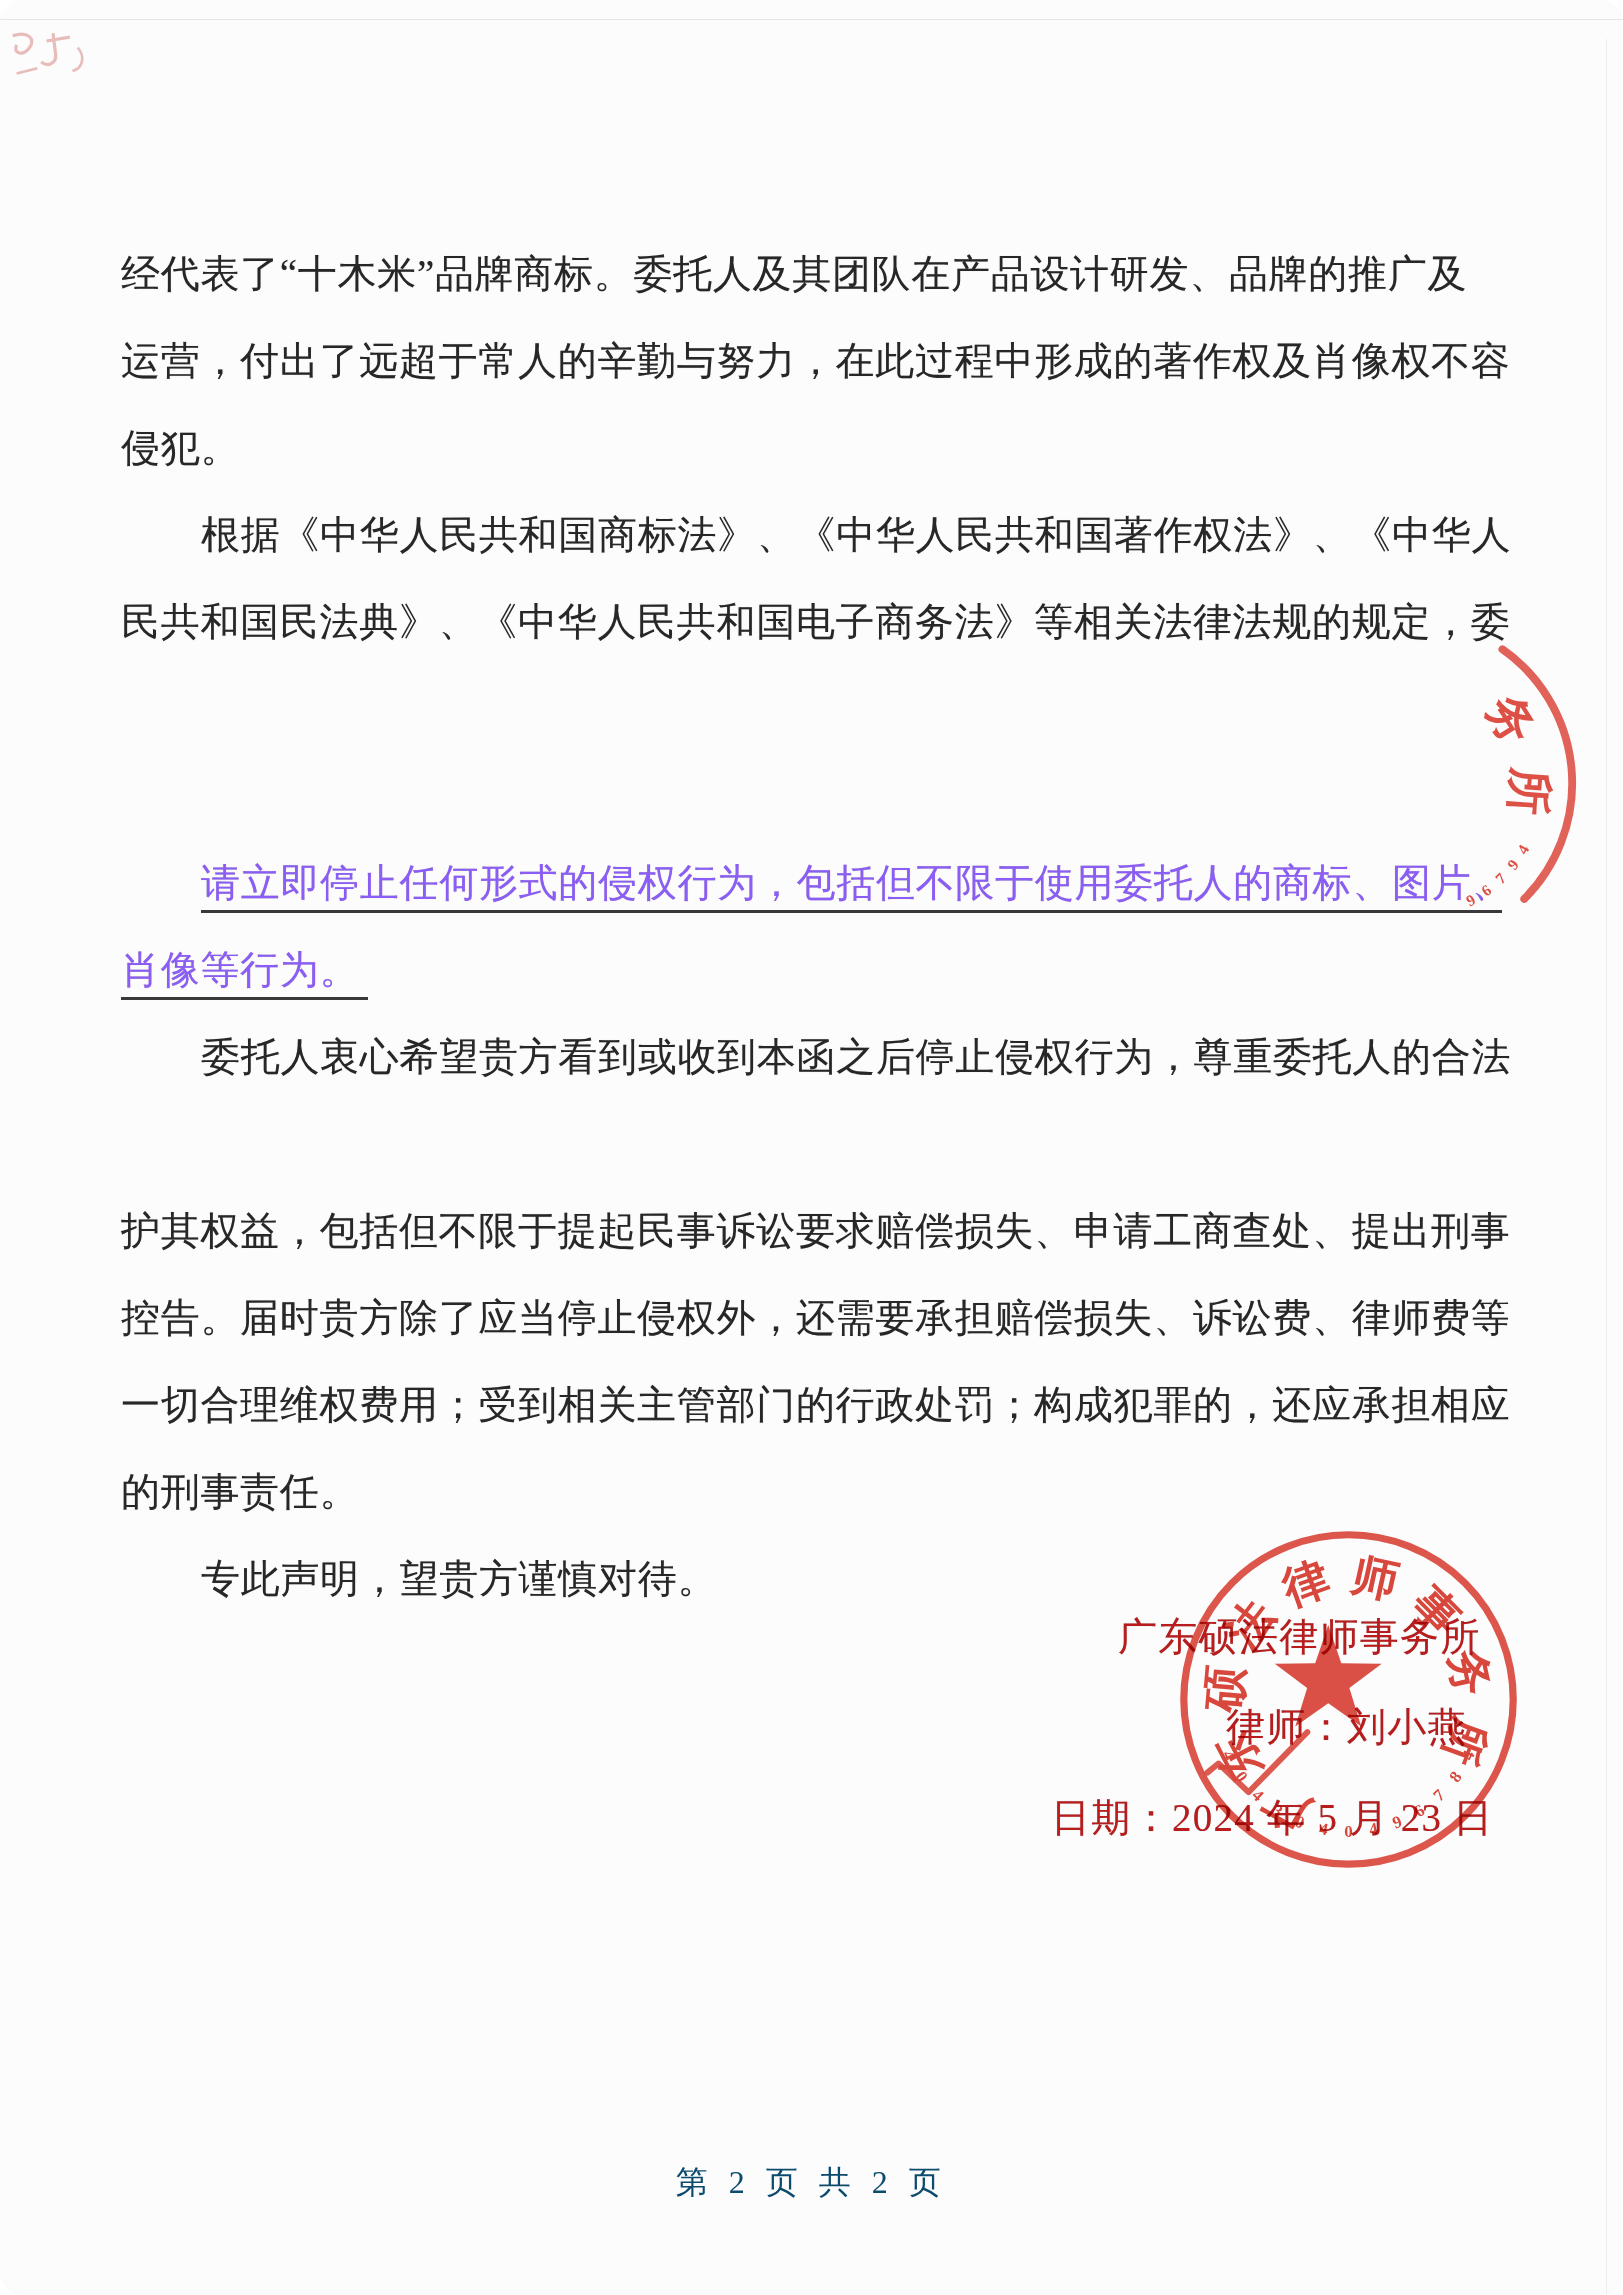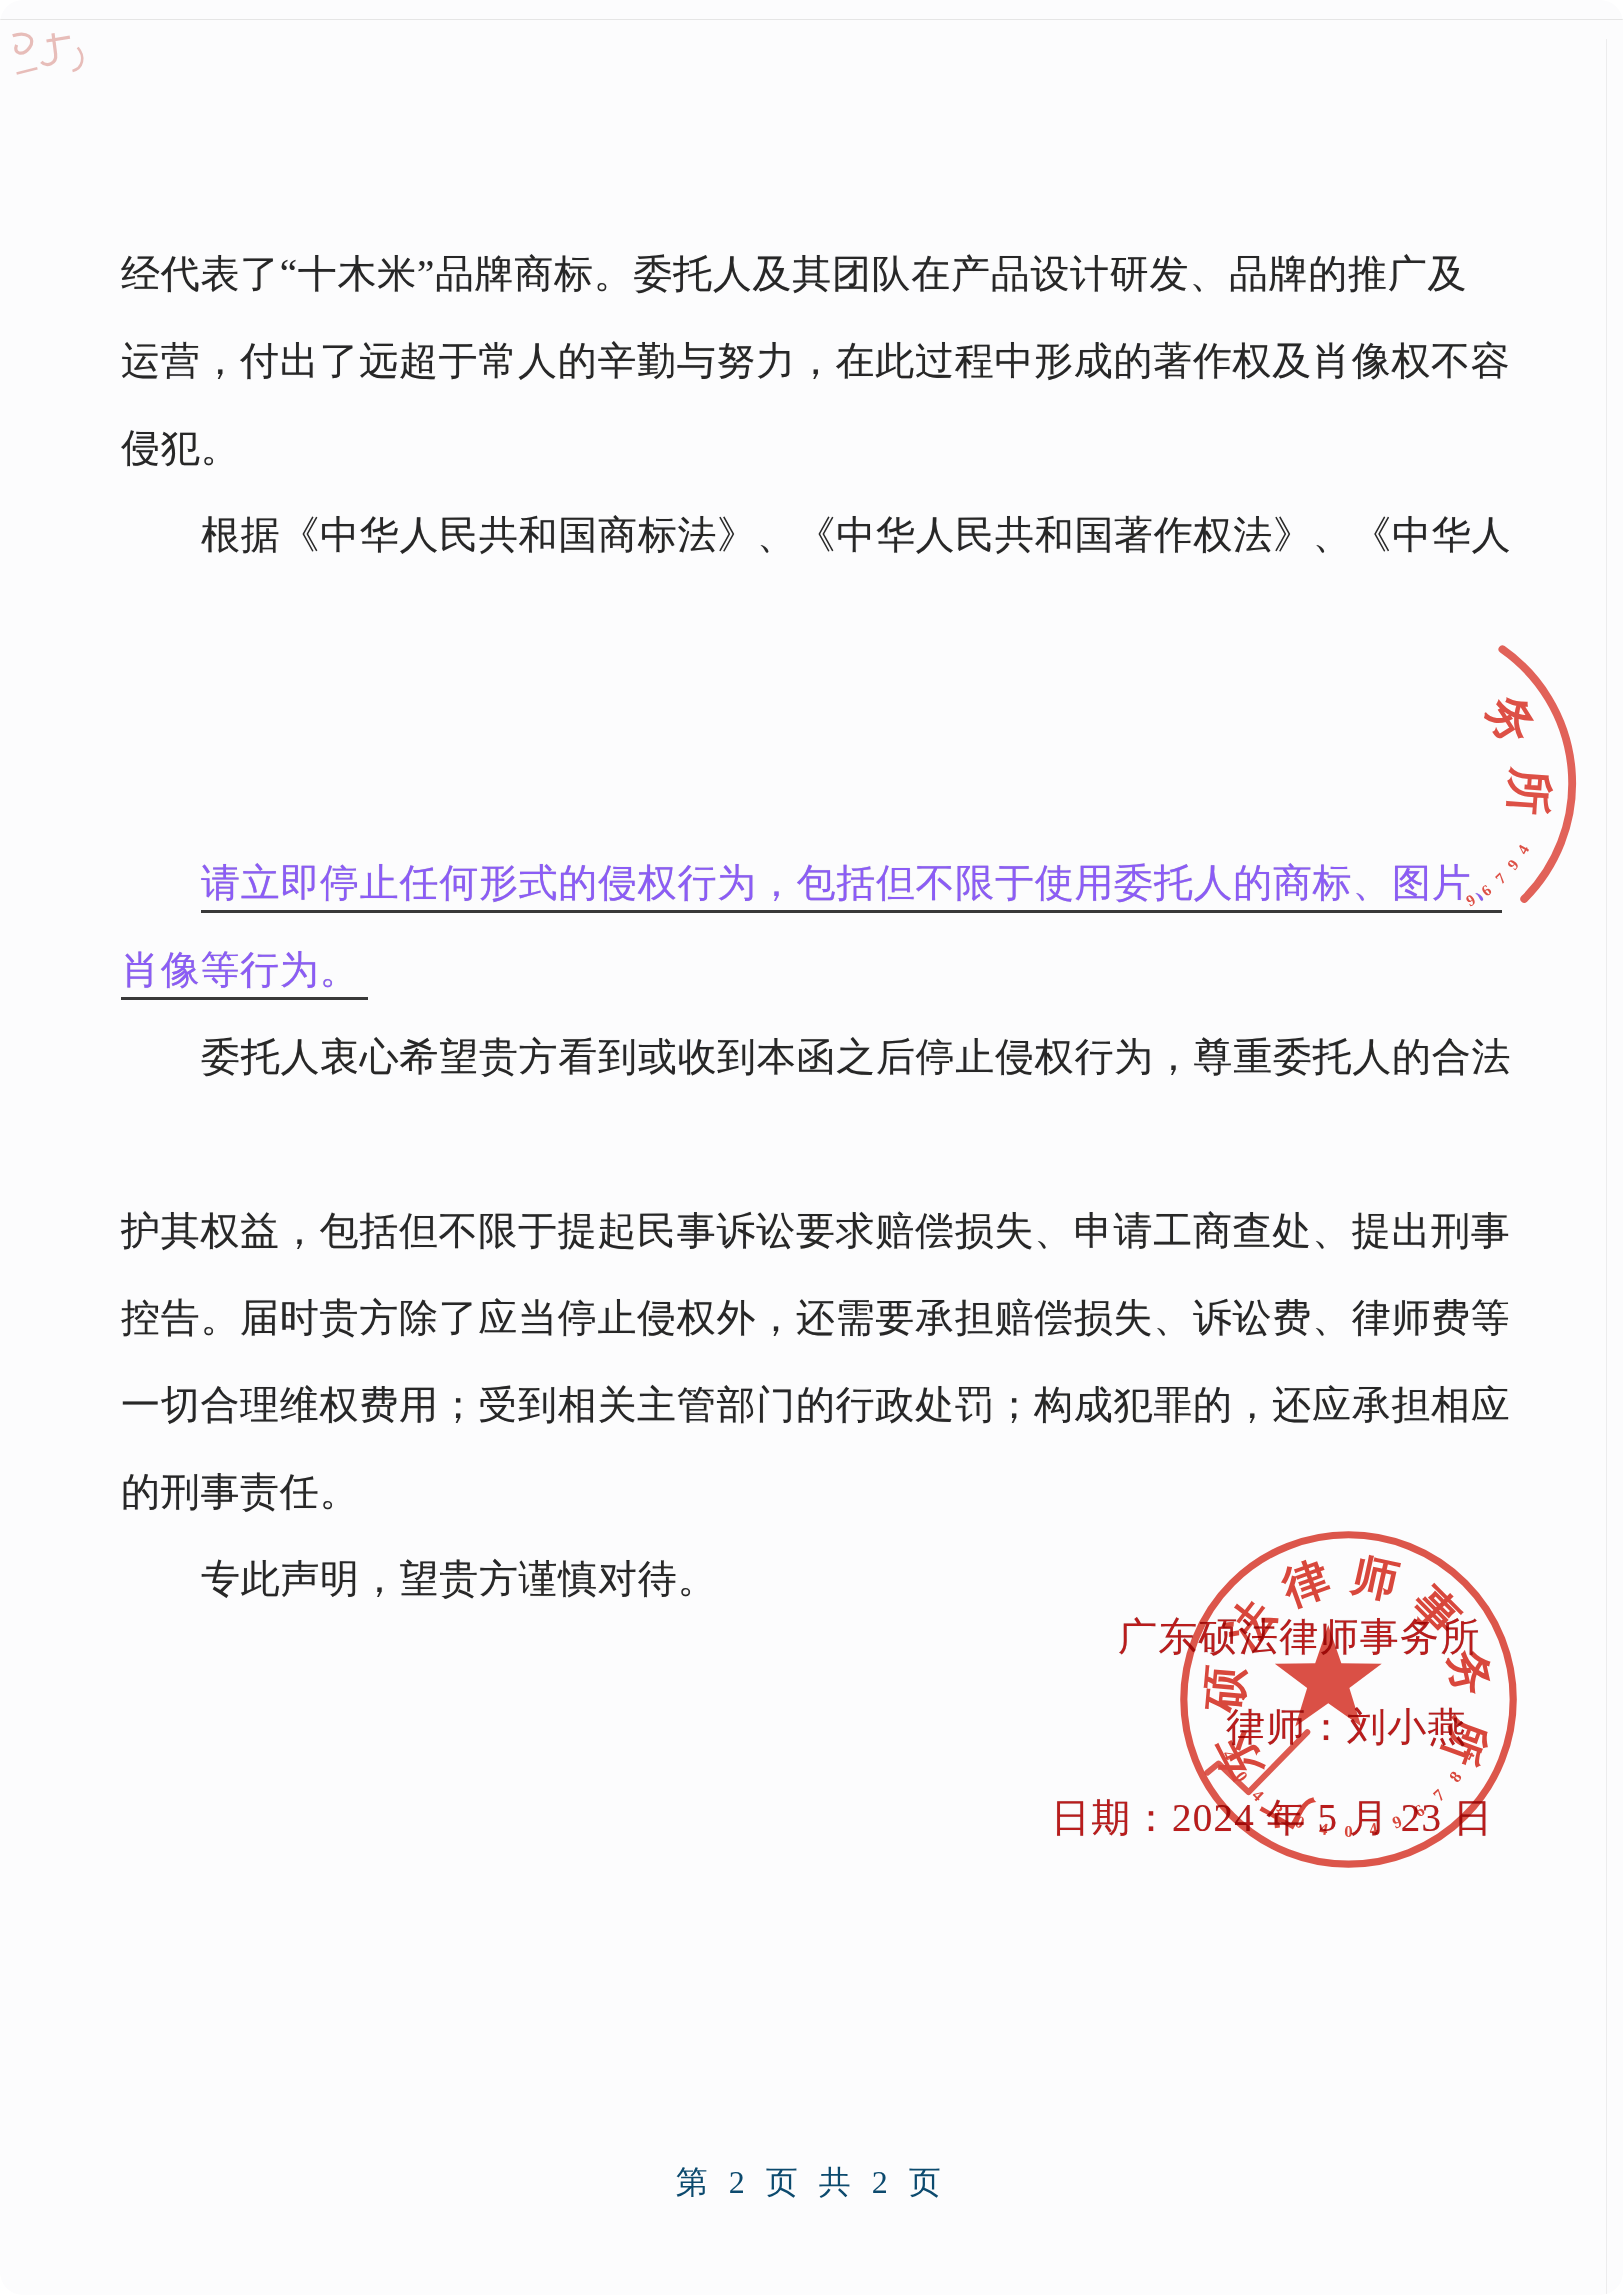--- a/index.html
+++ b/index.html
@@ -39,20 +39,21 @@
   <svg class="scribble" style="left:6.5px;top:27.5px;" width="92" height="65" viewBox="0 0 140 100">
     <path d="M8 12 C 30 4, 44 16, 34 30 C 24 44, 8 40, 14 26" fill="none" stroke="#d47f78" stroke-width="5"></path>
     <path d="M60 20 L 96 14 M70 8 L 74 40 C 76 56, 60 60, 52 52" fill="none" stroke="#d47f78" stroke-width="5"></path>
     <path d="M14 70 L 46 62 M108 30 C 120 44, 116 62, 100 66" fill="none" stroke="#d47f78" stroke-width="4"></path>
   </svg>
 
   <div class="ln" style="top:252px">经代表了“十木米”品牌商标。委托人及其团队在产品设计研发、品牌的推广及</div>
   <div class="ln" style="top:339px">运营，付出了远超于常人的辛勤与努力，在此过程中形成的著作权及肖像权不容</div>
   <div class="ln" style="top:426px">侵犯。</div>
   <div class="ln indent" style="top:513px">根据《中华人民共和国商标法》、《中华人民共和国著作权法》、《中华人</div>
+  <div class="ln" style="top:600px">民共和国民法典》、《中华人民共和国电子商务法》等相关法律法规的规定，委</div>
   <div class="ln indent bold" style="top:861px">请立即停止任何形式的侵权行为，包括但不限于使用委托人的商标、图片、</div>
   <div class="ln bold" style="top:948px">肖像等行为。</div>
   <div class="ln indent" style="top:1035px">委托人衷心希望贵方看到或收到本函之后停止侵权行为，尊重委托人的合法</div>
   <div class="ln" style="top:1209px">护其权益，包括但不限于提起民事诉讼要求赔偿损失、申请工商查处、提出刑事</div>
   <div class="ln" style="top:1296px">控告。届时贵方除了应当停止侵权外，还需要承担赔偿损失、诉讼费、律师费等</div>
   <div class="ln" style="top:1383px">一切合理维权费用；受到相关主管部门的行政处罚；构成犯罪的，还应承担相应</div>
   <div class="ln" style="top:1470px">的刑事责任。</div>
   <div class="ln indent" style="top:1557px">专此声明，望贵方谨慎对待。</div>
 
   <div class="uline" style="left:201px;top:910px;width:1301px;"></div>

